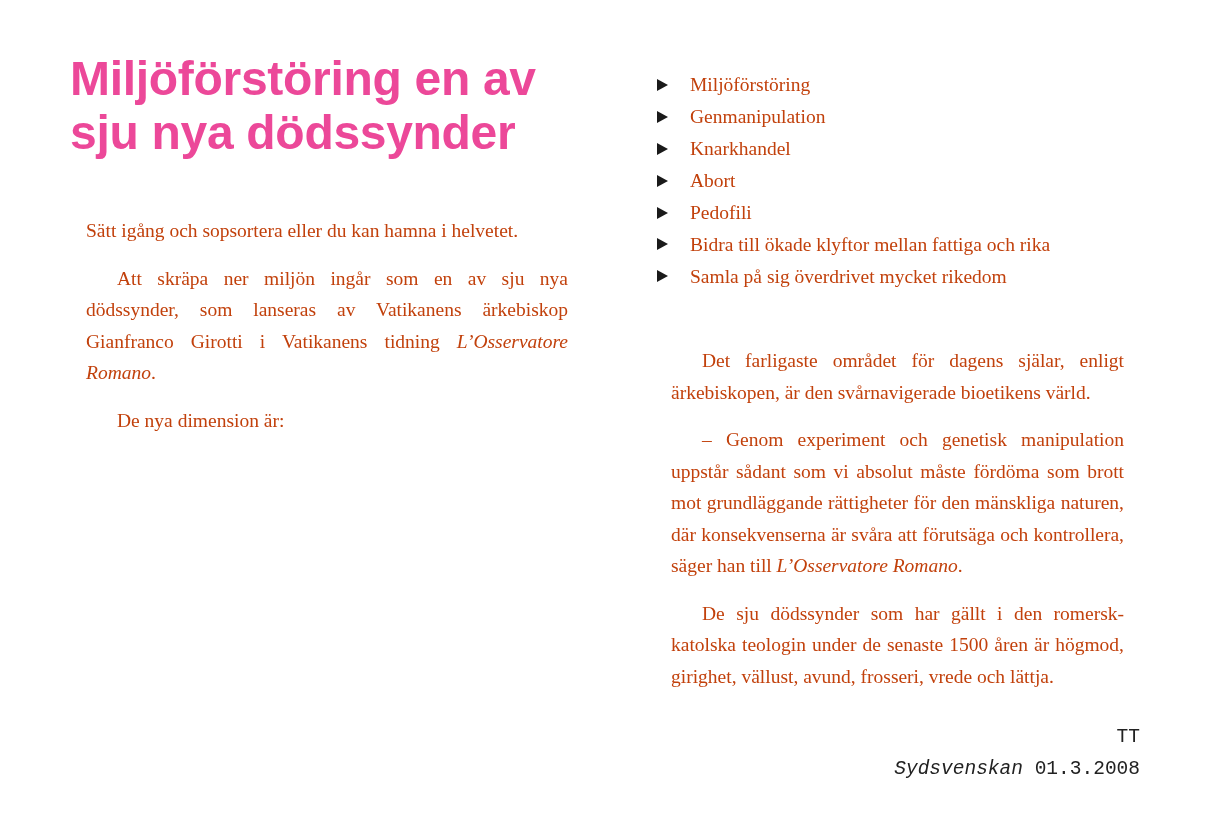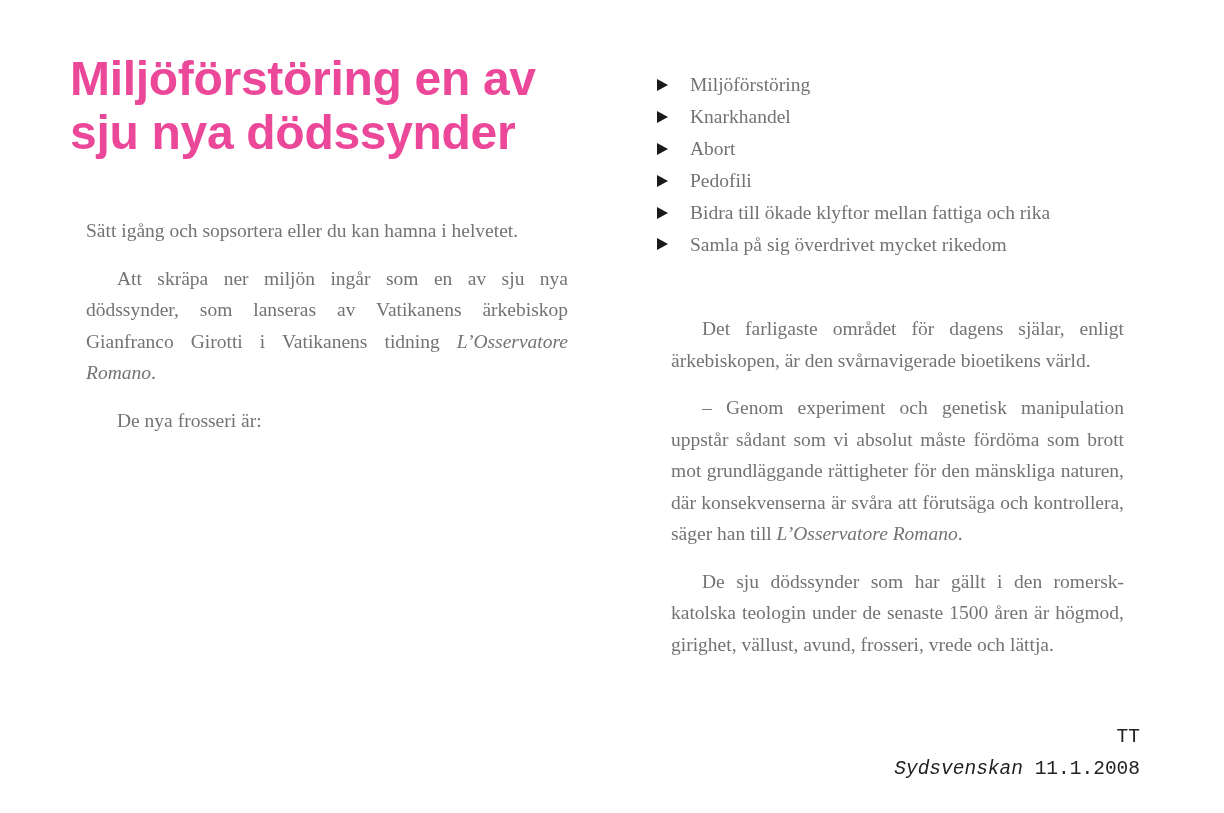--- a/index.html
+++ b/index.html
@@ -2,49 +2,53 @@
 <html><head>
 <meta charset="utf-8">
 <style>
   html, body { margin:0; padding:0; background:#ffffff; }
   body { width:1224px; height:813px; position:relative; overflow:hidden; color:#1e1e1e; }
   .headline {
     position:absolute; left:70px; top:52px; width:540px;
     font-family:"Liberation Sans", sans-serif; font-weight:bold;
     font-size:48px; line-height:54px; color:#ec4899; margin:0; letter-spacing:-0.3px;
   }
-  .col { position:absolute; font-family:"Liberation Serif", serif; font-size:19.5px; line-height:31.5px; color:#737373; }
+  .col { position:absolute; font-family:"Liberation Serif", serif; font-size:19.5px; line-height:31.5px; color:#c2410c; }
   .col-left { left:70px; top:199px; width:514px; }
   .col-right { left:655px; top:69px; width:485px; }
   .col p { margin:16px; text-align:justify; }
   .col p.indent { text-indent:31px; }
   .col p.first { text-indent:0; }
   em { font-style:italic; }
   ul.sins { list-style:none; margin:0; padding:0; }
   ul.sins li { display:flex; align-items:center; height:31.9px; }
   .tri { display:inline-block; width:0; height:0; border-top:6px solid transparent; border-bottom:6px solid transparent; border-left:11px solid #1a1a1a; margin-right:22px; margin-left:2px; }
   .gap { height:37px; }
   .byline { position:absolute; right:84px; top:721px; text-align:right; font-family:Liberation Mono, monospace; font-size:19.5px; line-height:32px; color:#222; }
 </style>
 </head>
 <body>
 
 <h1 class="headline">Miljöförstöring en av sju nya dödssynder</h1>
 
 <div class="col col-left">
   <p class="first">Sätt igång och sopsortera eller du kan hamna i helvetet.</p>
   <p class="indent"><span>Att skräpa ner miljön ingår som en av sju nya dödssynder, som lanseras av Vatikanens ärkebiskop Gianfranco Girotti i Vatikanens tidning </span><em>L’Osservatore Romano</em><span>.</span></p>
-  <p class="indent">De nya frosseri är:</p>
+  <p class="indent">De nya dimension är:</p>
 </div>
 
 <div class="col col-right">
   <ul class="sins">
     <li>
         <span class="tri"></span>
         <span>Miljöförstöring</span>
+      </li>
+    <li>
+        <span class="tri"></span>
+        <span>Genmanipulation</span>
       </li>
     <li>
         <span class="tri"></span>
         <span>Knarkhandel</span>
       </li>
     <li>
         <span class="tri"></span>
         <span>Abort</span>
       </li>
     <li>
@@ -61,14 +65,14 @@
       </li>
   </ul>
   <div class="gap"></div>
   <p class="indent">Det farligaste området för dagens själar, enligt ärkebiskopen, är den svårnavigerade bioetikens värld.</p>
   <p class="indent"><span>– Genom experiment och genetisk manipulation uppstår sådant som vi absolut måste fördöma som brott mot grundläggande rättigheter för den mänskliga naturen, där konsekvenserna är svåra att förutsäga och kontrollera, säger han till </span><em>L’Osservatore Romano</em><span>.</span></p>
   <p class="indent">De sju dödssynder som har gällt i den romersk-katolska teologin under de senaste 1500 åren är högmod, girighet, vällust, avund, frosseri, vrede och lättja.</p>
 </div>
 
 <div class="byline">
   <div>TT</div>
-  <div><em>Sydsvenskan</em> <span>11.1.2008</span></div>
+  <div><em>Sydsvenskan</em> <span>01.3.2008</span></div>
 </div>
 
 </body></html>

